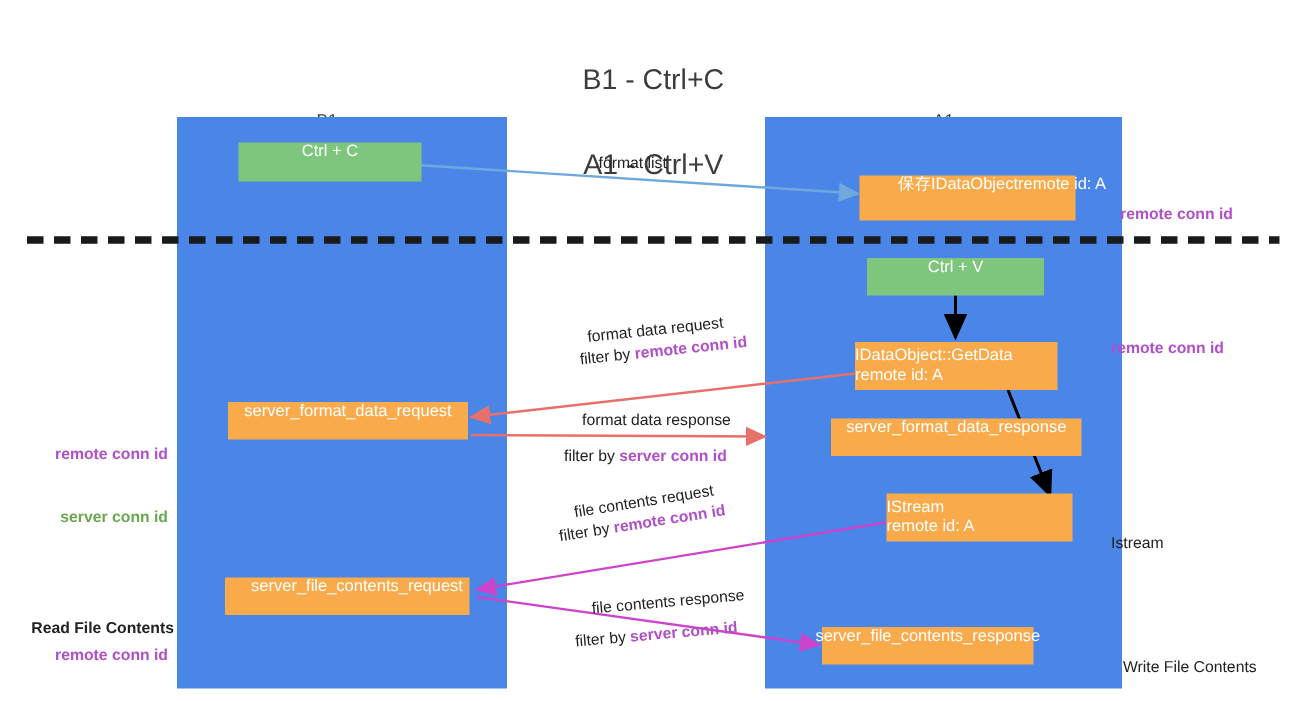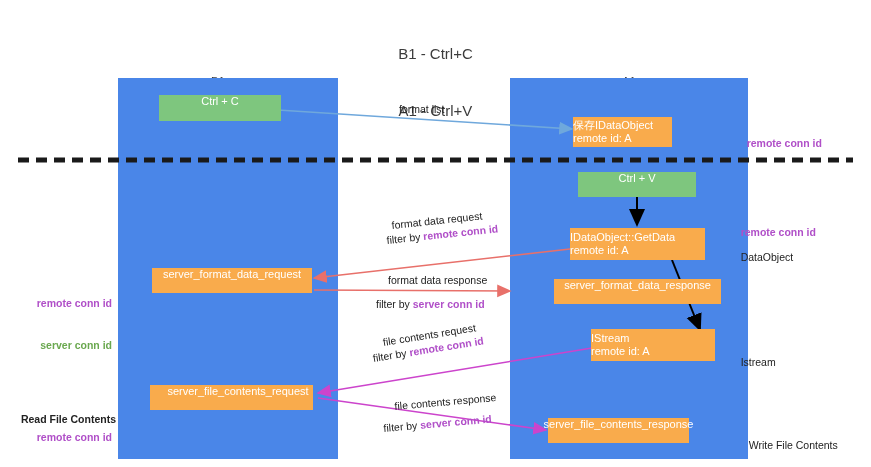--- a/index.html
+++ b/index.html
@@ -8,21 +8,21 @@
     background:#ffffff;
     font-family:"Liberation Sans","DejaVu Sans",sans-serif;
     overflow:hidden;position:relative;
   }
   #stage{position:absolute;left:0;top:0;width:871px;height:467px;}
   .abs{position:absolute;}
 
   
   .title{
     left:0;top:6px;width:871px;text-align:center;
-    font-size:15px;color:#3c3c3c;line-height:19px;
+    font-size:19px;color:#3c3c3c;line-height:19px;
     white-space:pre;
   }
 
   
   .laneHead{
     text-align:center;font-size:11.5px;color:#3c3c3c;line-height:13px;
     white-space:pre;
   }
 
   
@@ -107,21 +107,21 @@
 
     <line x1="592" y1="348" x2="318" y2="393" stroke="#cc44cc" stroke-width="1.6" marker-end="url(#ah-mag)"></line>
 
     <line x1="318" y1="398" x2="546" y2="430" stroke="#cc44cc" stroke-width="1.6" marker-end="url(#ah-mag)"></line>
   </svg>
 
   <div class="abs node green" style="left:159px;top:95px;width:122px;height:26px;">
     <span>Ctrl + C</span>
   </div>
 
-  <div class="abs node orange" style="left:573px;top:117px;width:99px;height:30px;flex-direction:column;">
+  <div class="abs node orange" style="left:573px;top:117px;width:144px;height:30px;flex-direction:row;padding-left:46px;">
     <span>保存IDataObject</span>
     <span>remote id: A</span>
   </div>
 
   <div class="abs node green" style="left:578px;top:172px;width:118px;height:25px;">
     <span>Ctrl + V</span>
   </div>
 
   <div class="abs node orange" style="left:570px;top:228px;width:135px;height:32px;flex-direction:column;">
     <span>IDataObject::GetData</span>
@@ -182,23 +182,20 @@
   </div>
 
   <div class="abs side right" style="left:735px;top:122px;">
     <span class="purple">remote conn id</span>
   </div>
 
   <div class="abs side right" style="left:729px;top:211px;">
     <span class="purple">remote conn id</span>
   </div>
 
-  <div class="abs side right" style="left:729px;top:236px;">
-    <span>DataObject</span>
-  </div>
 
   <div class="abs side right" style="left:729px;top:341px;">
     <span>Istream</span>
   </div>
 
   <div class="abs side right" style="left:737px;top:424px;">
     <span>Write File Contents</span>
   </div>
 
   <div class="abs side left" style="left:0px;top:268px;width:112px;">

